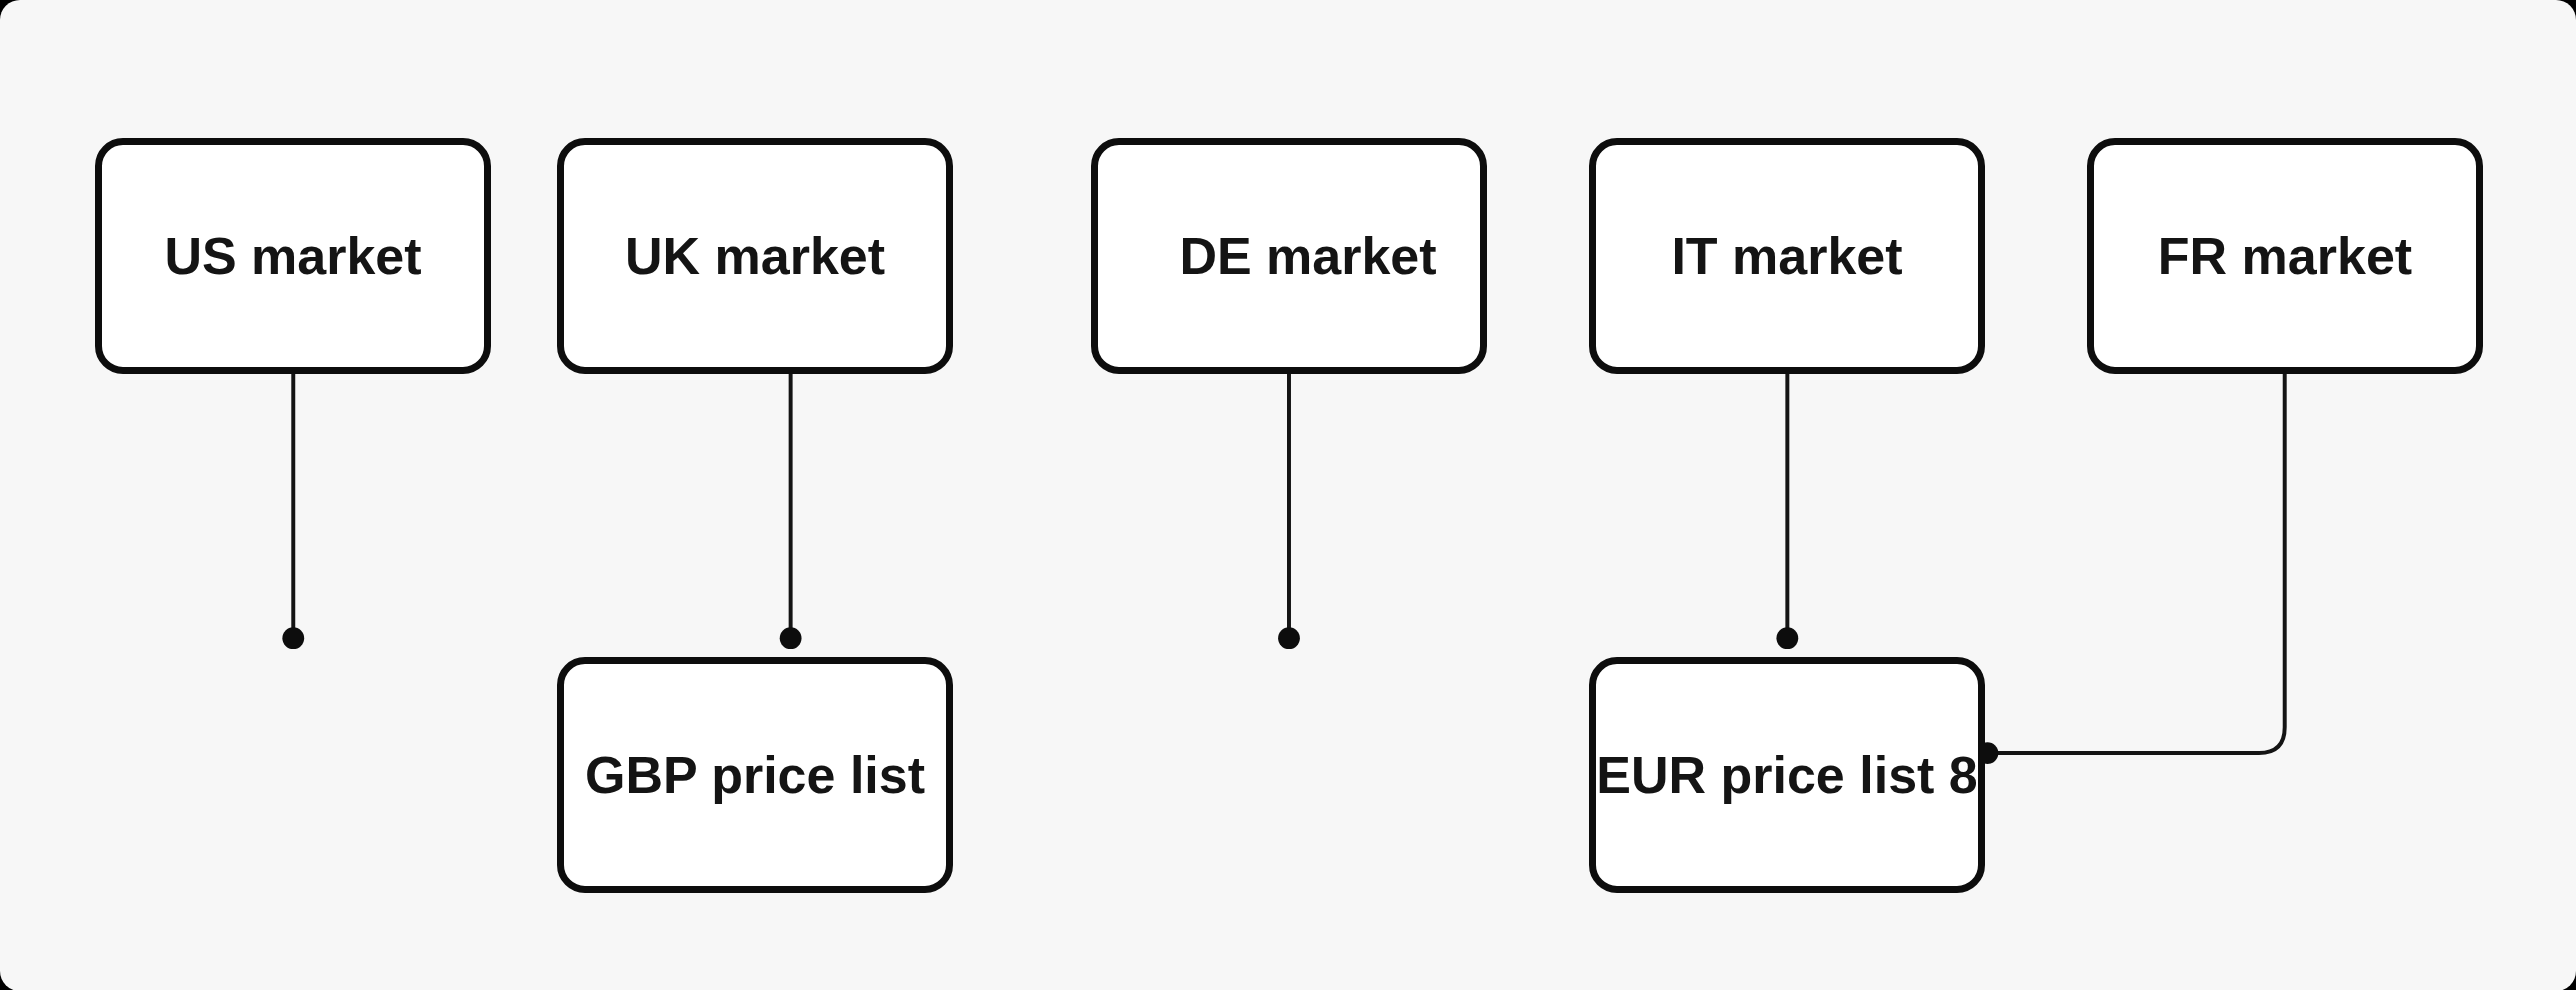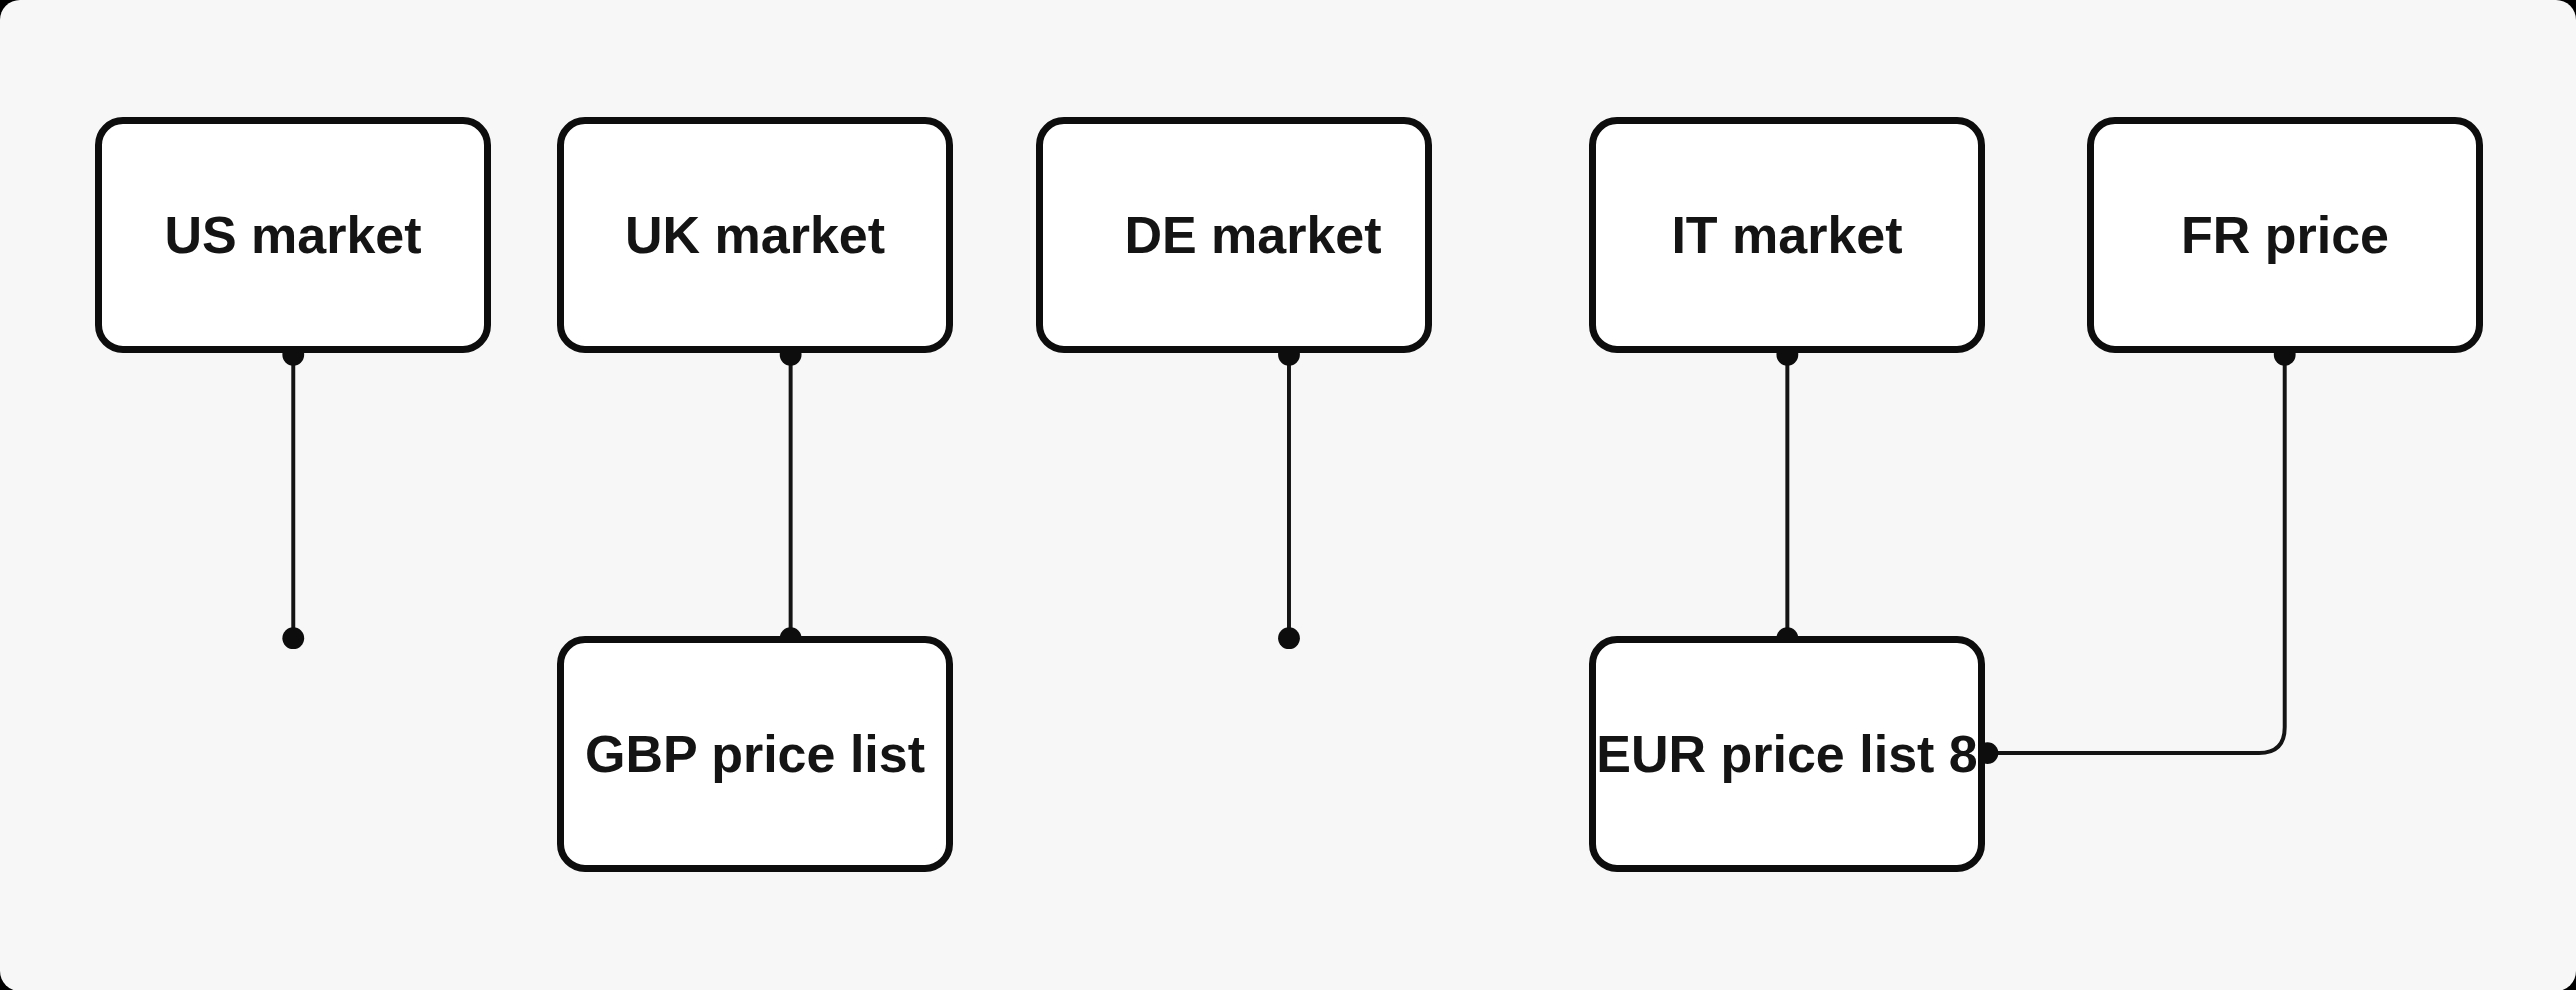--- a/index.html
+++ b/index.html
@@ -32,24 +32,25 @@
     border-radius: 28px;
     box-sizing: border-box;
     display: flex;
     align-items: center;
     justify-content: center;
     font-size: 52px;
     font-weight: 700;
     color: #141414;
     letter-spacing: 0px;
     white-space: nowrap;
+    margin-top: 21px;
   }
   .c1 { left: 95px; }
   .c2 { left: 557px; }
-  .c3 { left: 1036px; padding-left: 38px; }
+  .c3 { left: 1091px; padding-left: 38px; }
   .c4 { left: 1589px; }
   .c5 { left: 2087px; }
   .r1 { top: 117px; }
   .r2 { top: 636px; }
 </style>
 </head>
 <body>
 
 <div class="canvas">
 
@@ -72,19 +73,19 @@
       <circle cx="1804" cy="644" r="11"></circle>
       <circle cx="2306" cy="358" r="11"></circle>
       <circle cx="2006" cy="760" r="11"></circle>
     </g>
   </svg>
 
   <div class="node c1 r1">US market</div>
   <div class="node c2 r1">UK market</div>
   <div class="node c3 r1">DE market</div>
   <div class="node c4 r1">IT market</div>
-  <div class="node c5 r1">FR price</div>
+  <div class="node c5 r1">FR market</div>
 
   <div class="node c2 r2">GBP price list</div>
   <div class="node c4 r2">EUR price list 8</div>
 
 </div>
 
 
 </body></html>

